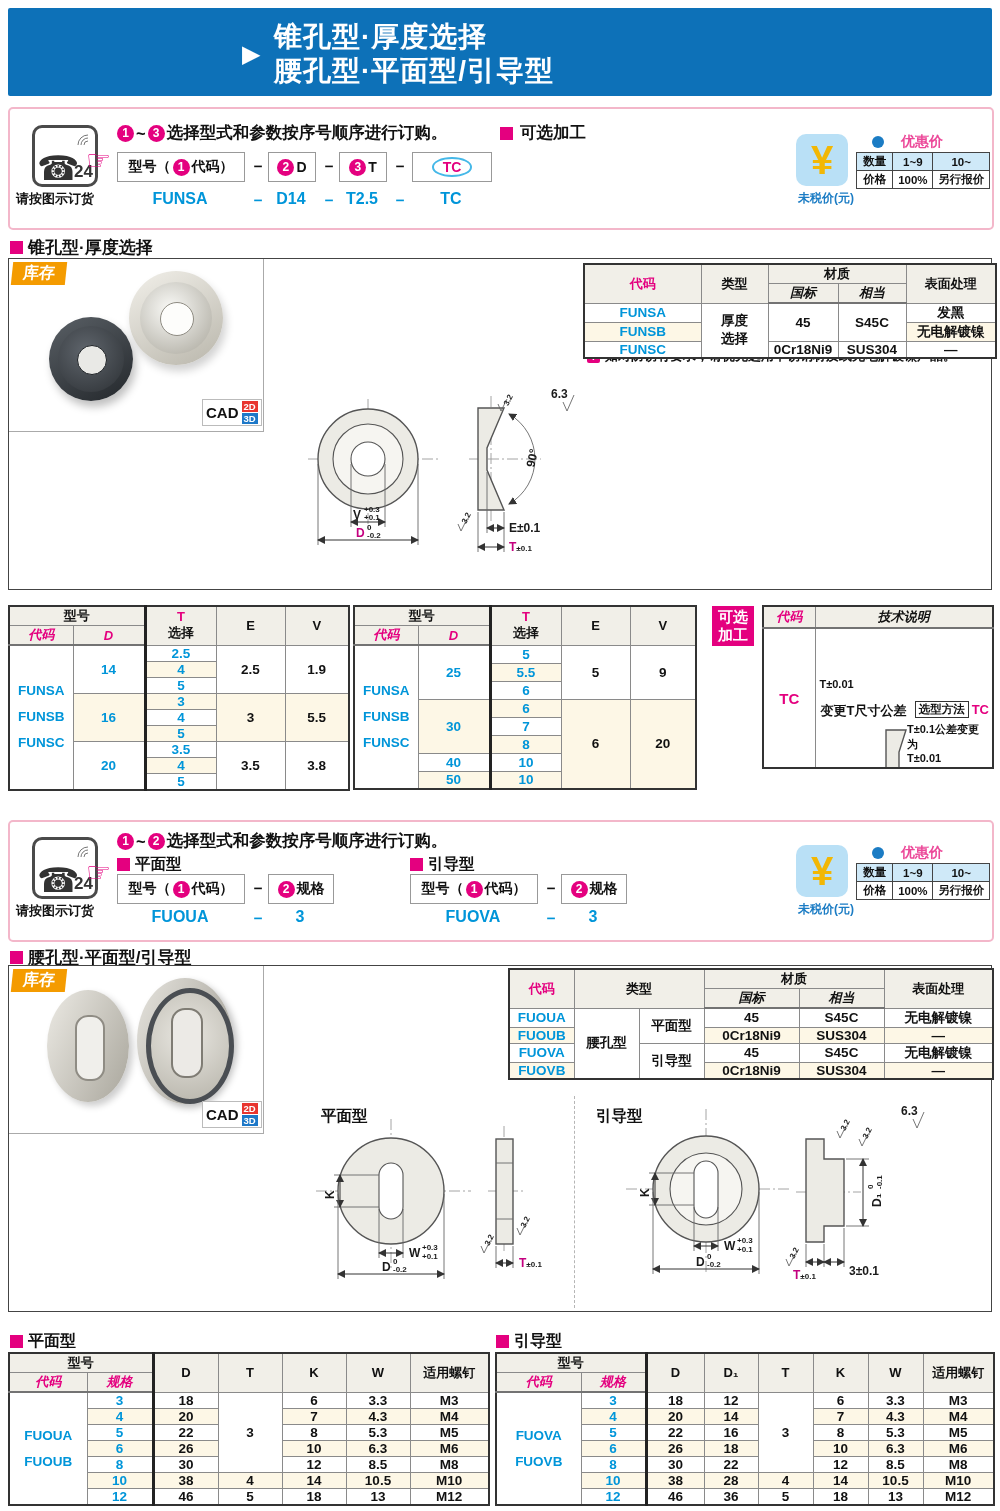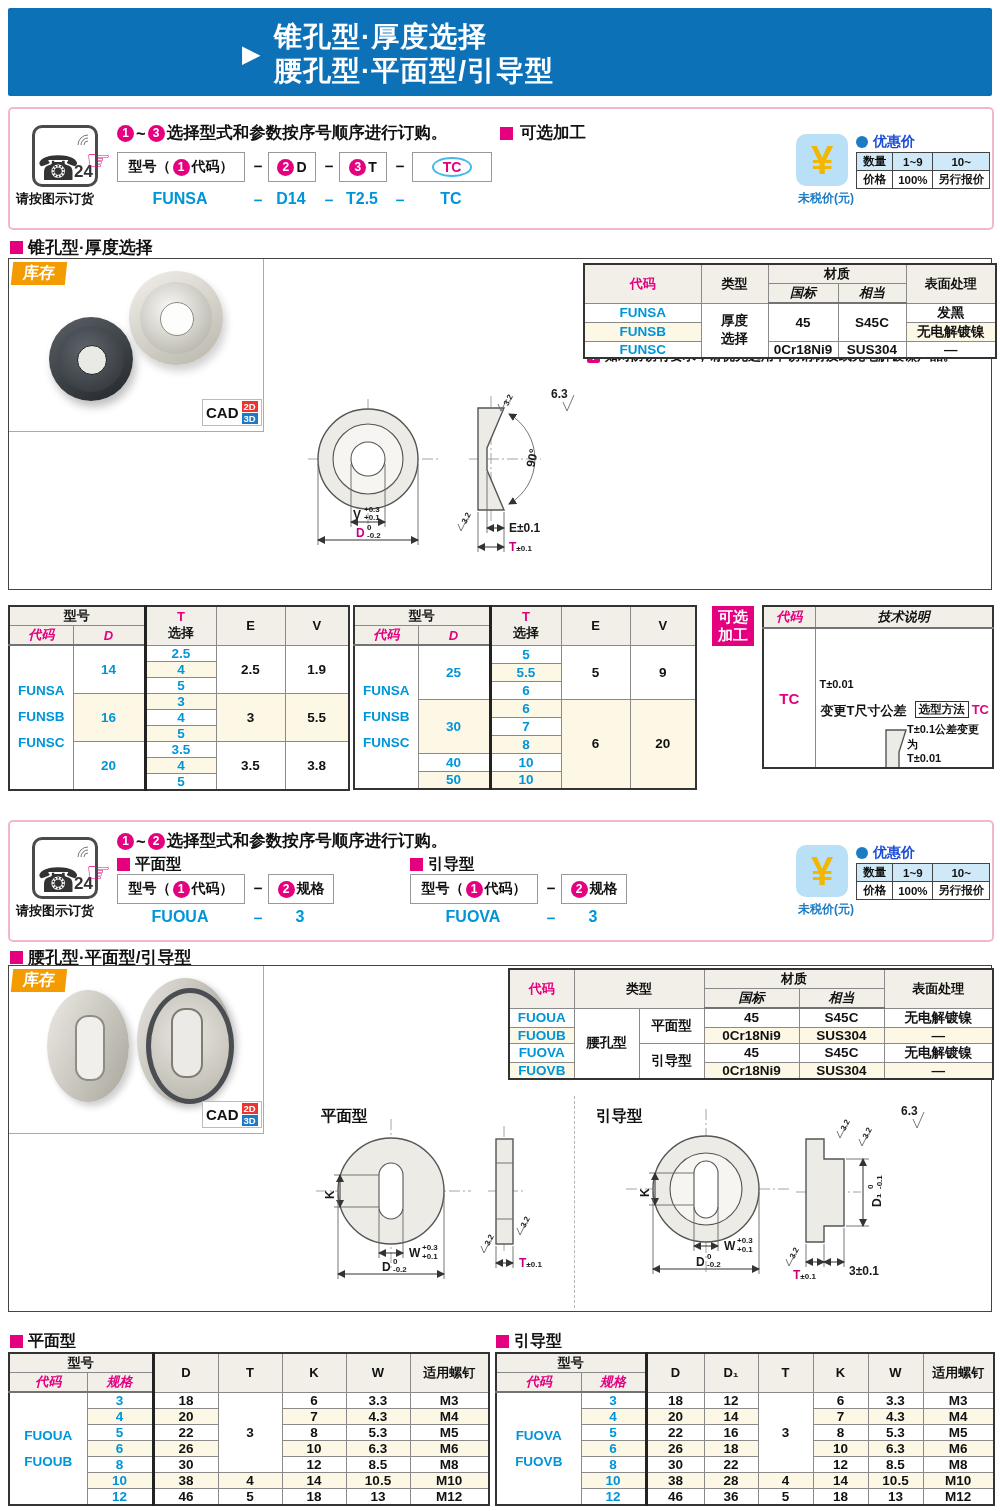--- a/index.html
+++ b/index.html
@@ -27,21 +27,21 @@
   .sq{display:inline-block;width:13px;height:13px;background:#e4007f;margin-right:5px;flex:none;}
   .fbox{position:absolute;height:28px;border:1.5px solid #999;background:#fff;display:flex;align-items:center;justify-content:center;font-size:14px;gap:2px;text-align:right;}
   .dash{position:absolute;font-size:16px;}
   .exm{position:absolute;color:#0095d9;font-size:16px;text-align:center;}
   .oval{border:2px solid #45b8e8;border-radius:50%;padding:0 9px;color:#e4007f;font-size:14px;}
   .glabel{position:absolute;display:flex;align-items:center;font-size:15.5px;}
   
   .pp{position:absolute;width:200px;height:100px;}
   .yen{position:absolute;left:6px;top:13px;width:52px;height:52px;background:#b9e0f6;border-radius:10px;color:#f2b705;font-size:40px;display:flex;align-items:center;justify-content:center;}
   .cur{position:absolute;left:-4px;top:69px;width:80px;text-align:center;color:#1b7cc4;font-size:12px;}
-  .pth{position:absolute;left:66px;top:12px;color:#1d4ed8;font-size:14px;display:flex;align-items:center;gap:5px;}
+  .pth{position:absolute;left:82px;top:12px;color:#ec4899;font-size:14px;display:flex;align-items:center;gap:17px;}
   .bdot{width:12px;height:12px;border-radius:50%;background:#1b7cc4;display:inline-block;}
   .ptbl{position:absolute;left:66px;top:31px;border-collapse:collapse;table-layout:fixed;}
   .ptbl td{border:1.5px solid #444;font-size:11.5px;font-weight:bold;text-align:center;padding:0 2px;height:17px;background:#fff;}
   .ptbl tr:first-child td{background:#cfe9f8;}
   
   .slabel{position:absolute;display:flex;align-items:center;font-size:17px;}
   .sbox{position:absolute;border:1.5px solid #444;background:#fff;}
   .photo{position:absolute;left:0;top:0;background:#fff;border-right:1px solid #aaa;border-bottom:1px solid #aaa;}
   .stock{position:absolute;left:3px;top:3px;background:#f49b00;color:#fff;font-size:16px;padding:1px 11px;transform:skewX(-6deg);}
   .cadb{position:absolute;display:flex;align-items:center;background:#fff;border:1px solid #bbb;padding:1px 3px;gap:3px;font-size:15px;}

